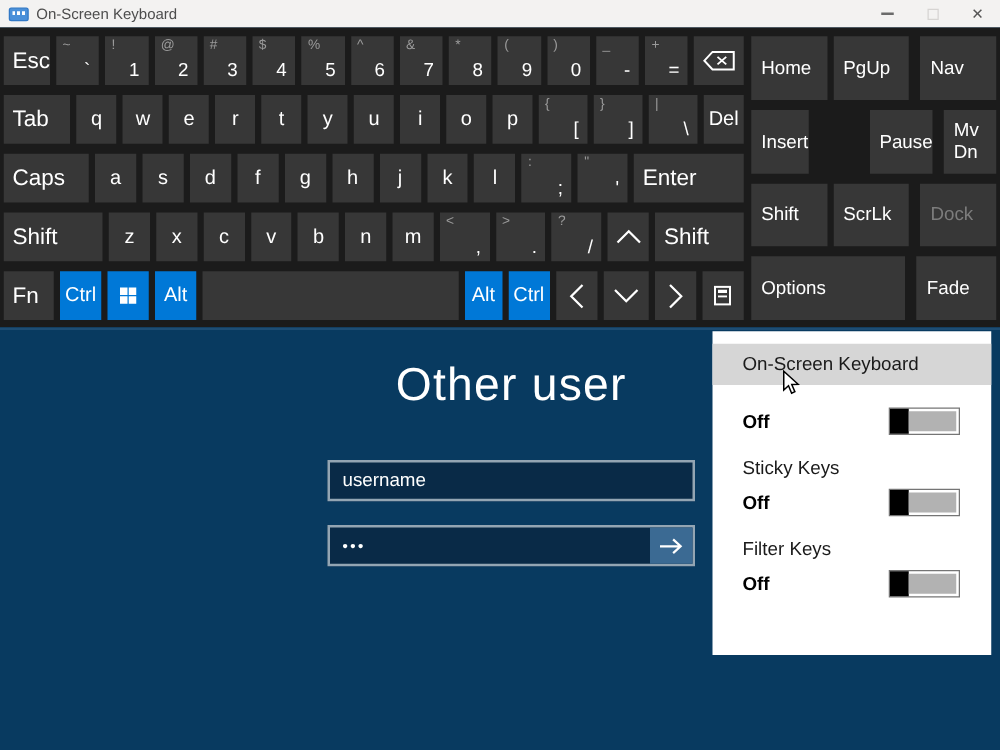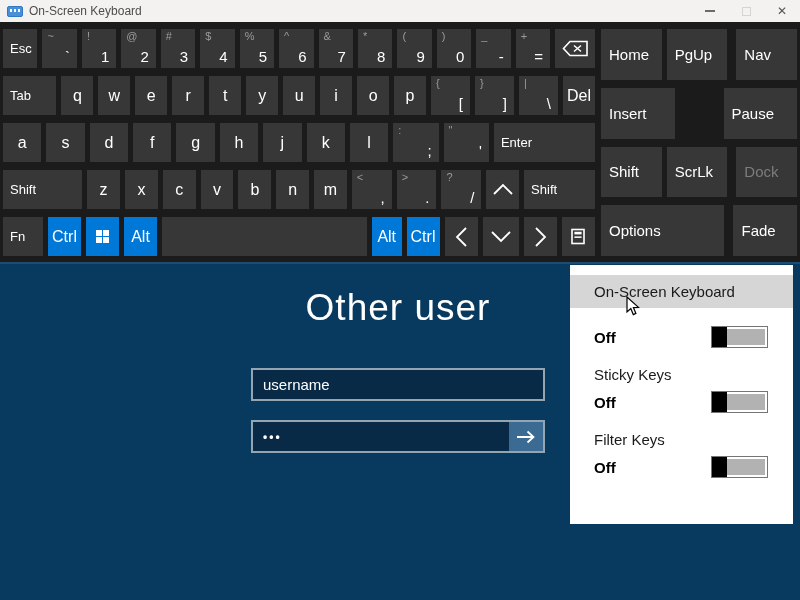--- a/index.html
+++ b/index.html
@@ -22,37 +22,37 @@
 
   .kbbody { position:absolute; left:0; top:22px; width:800px; height:240px; background:#1b1b1b;
             display:flex; padding:7px 3px 6px 3px; }
   .kbmain { flex:1 1 0; display:flex; flex-direction:column; gap:8px; }
   .kbright { width:196px; margin-left:6px; display:flex; flex-direction:column; gap:8px; }
   .krow { flex:1 1 0; display:flex; gap:5px; }
   .key { background:#373737; color:#fff; position:relative; display:flex; align-items:center;
          justify-content:center; font-size:15px; cursor:default; }
   .key .main { font-size:16px; }
   .key.kleft { justify-content:flex-start; padding-left:7px; }
-  .key.kleft .main { font-size:13px; }
+  .key.kleft .main { font-size:18px; }
   .key.blue { background:#0078d7; }
   .key.dim { color:#7d7d7d; }
   .key .sub { position:absolute; top:1px; left:5px; font-size:11px; color:#9b9b9b; }
   .key.hasSub { justify-content:flex-end; align-items:flex-end; padding:0 7px 3px 0; }
   .key.hasSub .main { font-size:15px; }
   .key svg { display:block; }
   .winlogo { display:grid; grid-template-columns:6px 6px; grid-template-rows:6px 6px; gap:1px; }
   .winlogo span { background:#fff; }
   .rkey { font-size:15px; }
   .kbright .key { justify-content:flex-start; padding-left:8px; }
   .kbright .krow .key.gapcol { margin-left:4px; }
 
   
   .loginscreen { position:absolute; left:0; top:262px; width:800px; height:338px;
                  background:#083a60; border-top:2px solid #1d4d74; }
-  .logincol { position:absolute; left:251px; top:20px; width:294px; }
+  .logincol { position:absolute; left:262px; top:20px; width:294px; }
   .otheruser { color:#fff; font-size:37px; font-weight:200; letter-spacing:1px; text-align:center;
                height:48px; line-height:48px; margin-bottom:36px; white-space:nowrap; }
   .field { width:294px; height:33px; background:#092a47; border:2px solid #93a5b3; color:#fff;
            font-size:15px; padding:0 10px; font-family:"Liberation Sans",sans-serif; display:block; }
   .pwdrow { margin-top:19px; width:294px; height:33px; border:2px solid #93a5b3; display:flex;
             background:#092a47; }
   .pwdval { flex:1; color:#fff; font-size:12px; font-weight:bold; letter-spacing:2px;
             display:flex; align-items:center; padding-left:10px; }
   .submitbtn { width:34px; height:100%; background:#3b6a93; color:#fff; display:flex;
                align-items:center; justify-content:center; }
@@ -203,20 +203,23 @@
           </div>
           <div class="key hasSub" style="flex: 1 1 0px;">
             <span class="sub">|</span>
             <span class="main">\</span>
           </div>
           <div class="key" style="flex: 1 1 0px;">
             <span class="main">Del</span>
           </div>
         </div>
         <div class="krow">
+          <div class="key kleft" style="flex: 1.85 1 0px;">
+            <span class="main">Caps</span>
+          </div>
           <div class="key" style="flex: 1 1 0px;">
             <span class="main">a</span>
           </div>
           <div class="key" style="flex: 1 1 0px;">
             <span class="main">s</span>
           </div>
           <div class="key" style="flex: 1 1 0px;">
             <span class="main">d</span>
           </div>
           <div class="key" style="flex: 1 1 0px;">
@@ -357,20 +360,23 @@
           <div class="key rkey gapcol" style="flex: 1 1 0px;">
             <span>Nav</span>
           </div>
         </div>
         <div class="krow">
           <div class="key rkey" style="flex: 1 1 0px;">
             <span>Insert</span>
           </div>
           <div class="key rkey" style="flex: 1 1 0px; margin-left: 44px;">
             <span>Pause</span>
+          </div>
+          <div class="key rkey gapcol" style="flex: 1 1 0px;">
+            <span>Mv Dn</span>
           </div>
         </div>
         <div class="krow">
           <div class="key rkey" style="flex: 1 1 0px;">
             <span>Shift</span>
           </div>
           <div class="key rkey" style="flex: 1 1 0px;">
             <span>ScrLk</span>
           </div>
           <div class="key rkey dim gapcol" style="flex: 1 1 0px;">

